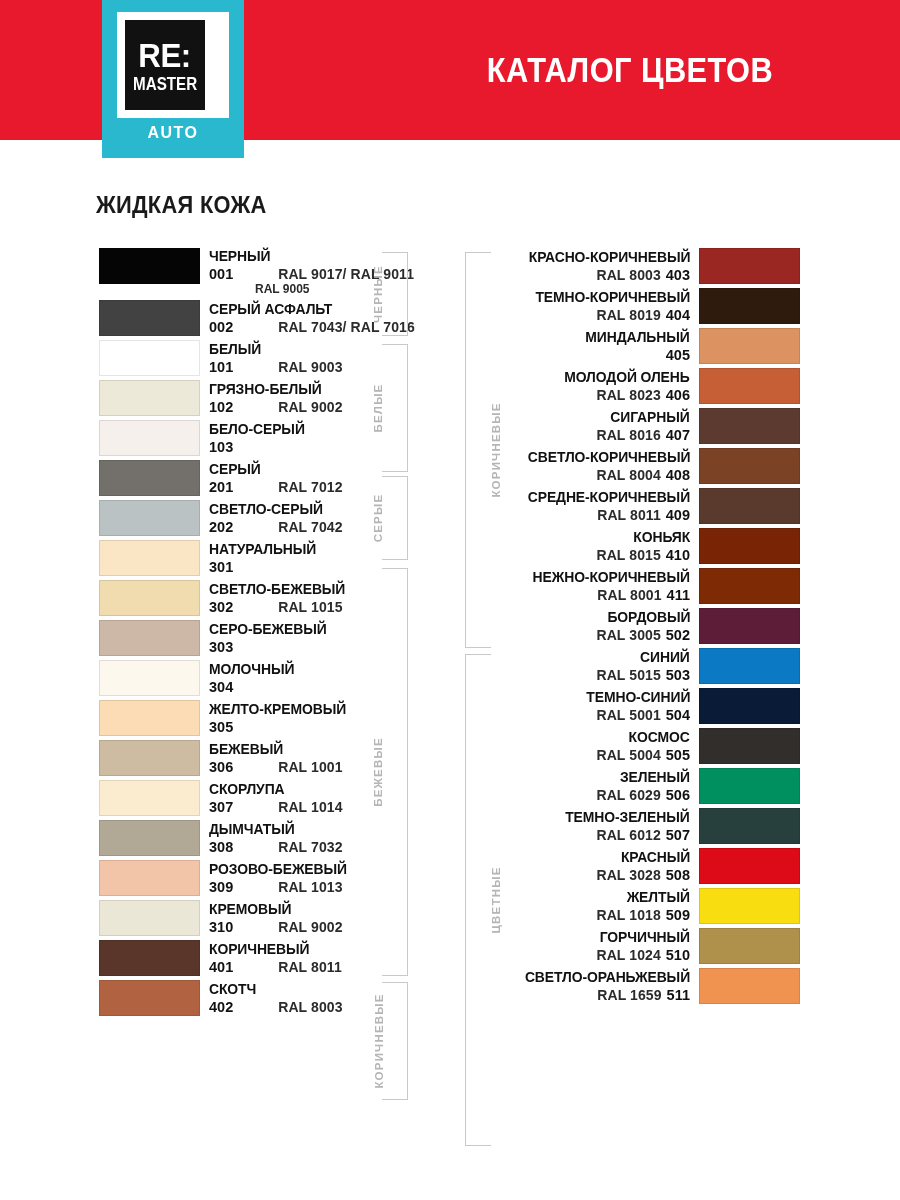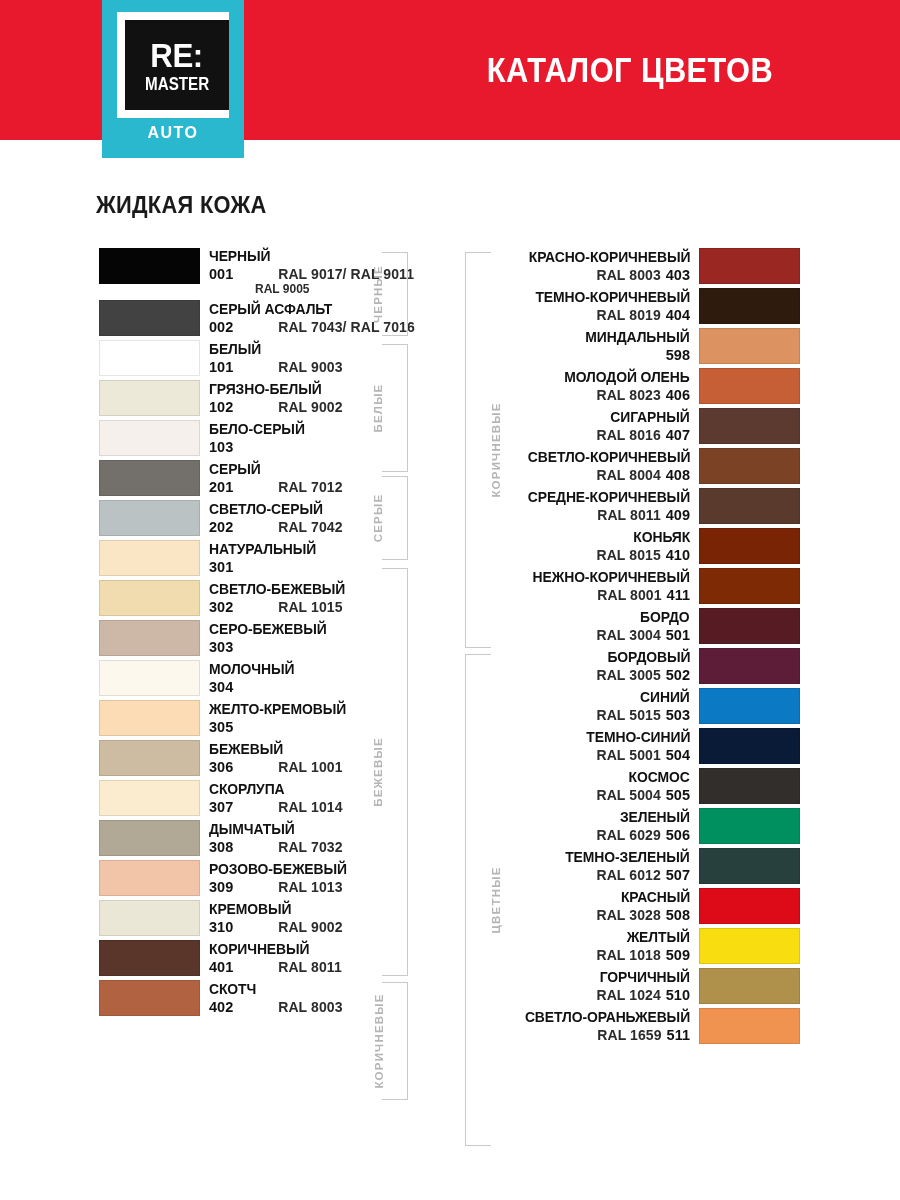--- a/index.html
+++ b/index.html
@@ -40,21 +40,21 @@
     background: #29B8CE;
     z-index: 5;
   }
   .logo-white-box {
     position: absolute; top: 12px; left: 15px;
     width: 112px; height: 106px;
     background: #ffffff;
   }
   .logo-black-box {
     position: absolute; top: 8px; left: 8px;
-    width: 104px; height: 90px;
+    width: 80px; height: 90px;
     background: #111111;
     display: flex; flex-direction: column;
     align-items: center; justify-content: center;
   }
   .logo-re {
     color: #ffffff;
     font-size: 34px; font-weight: bold;
     line-height: 1;
     letter-spacing: -0.5px;
     transform: scaleX(0.92);
@@ -426,21 +426,21 @@
           <span class="code">404</span>
         </div>
       </div>
     </div>
     <div class="entry">
       <div class="swatch" style="background: rgb(221, 146, 97);"></div>
       <div class="info">
         <div class="name">МИНДАЛЬНЫЙ</div>
         <div class="codeline">
           <span class="ral"></span>
-          <span class="code">598</span>
+          <span class="code">405</span>
         </div>
       </div>
     </div>
     <div class="entry">
       <div class="swatch" style="background: rgb(198, 95, 54);"></div>
       <div class="info">
         <div class="name">МОЛОДОЙ ОЛЕНЬ</div>
         <div class="codeline">
           <span class="ral">RAL 8023</span>
           <span class="code">406</span>
@@ -487,30 +487,20 @@
         </div>
       </div>
     </div>
     <div class="entry">
       <div class="swatch" style="background: rgb(126, 42, 5);"></div>
       <div class="info">
         <div class="name">НЕЖНО-КОРИЧНЕВЫЙ</div>
         <div class="codeline">
           <span class="ral">RAL 8001</span>
           <span class="code">411</span>
-        </div>
-      </div>
-    </div>
-    <div class="entry">
-      <div class="swatch" style="background: rgb(86, 27, 35);"></div>
-      <div class="info">
-        <div class="name">БОРДО</div>
-        <div class="codeline">
-          <span class="ral">RAL 3004</span>
-          <span class="code">501</span>
         </div>
       </div>
     </div>
     <div class="entry">
       <div class="swatch" style="background: rgb(93, 29, 56);"></div>
       <div class="info">
         <div class="name">БОРДОВЫЙ</div>
         <div class="codeline">
           <span class="ral">RAL 3005</span>
           <span class="code">502</span>

